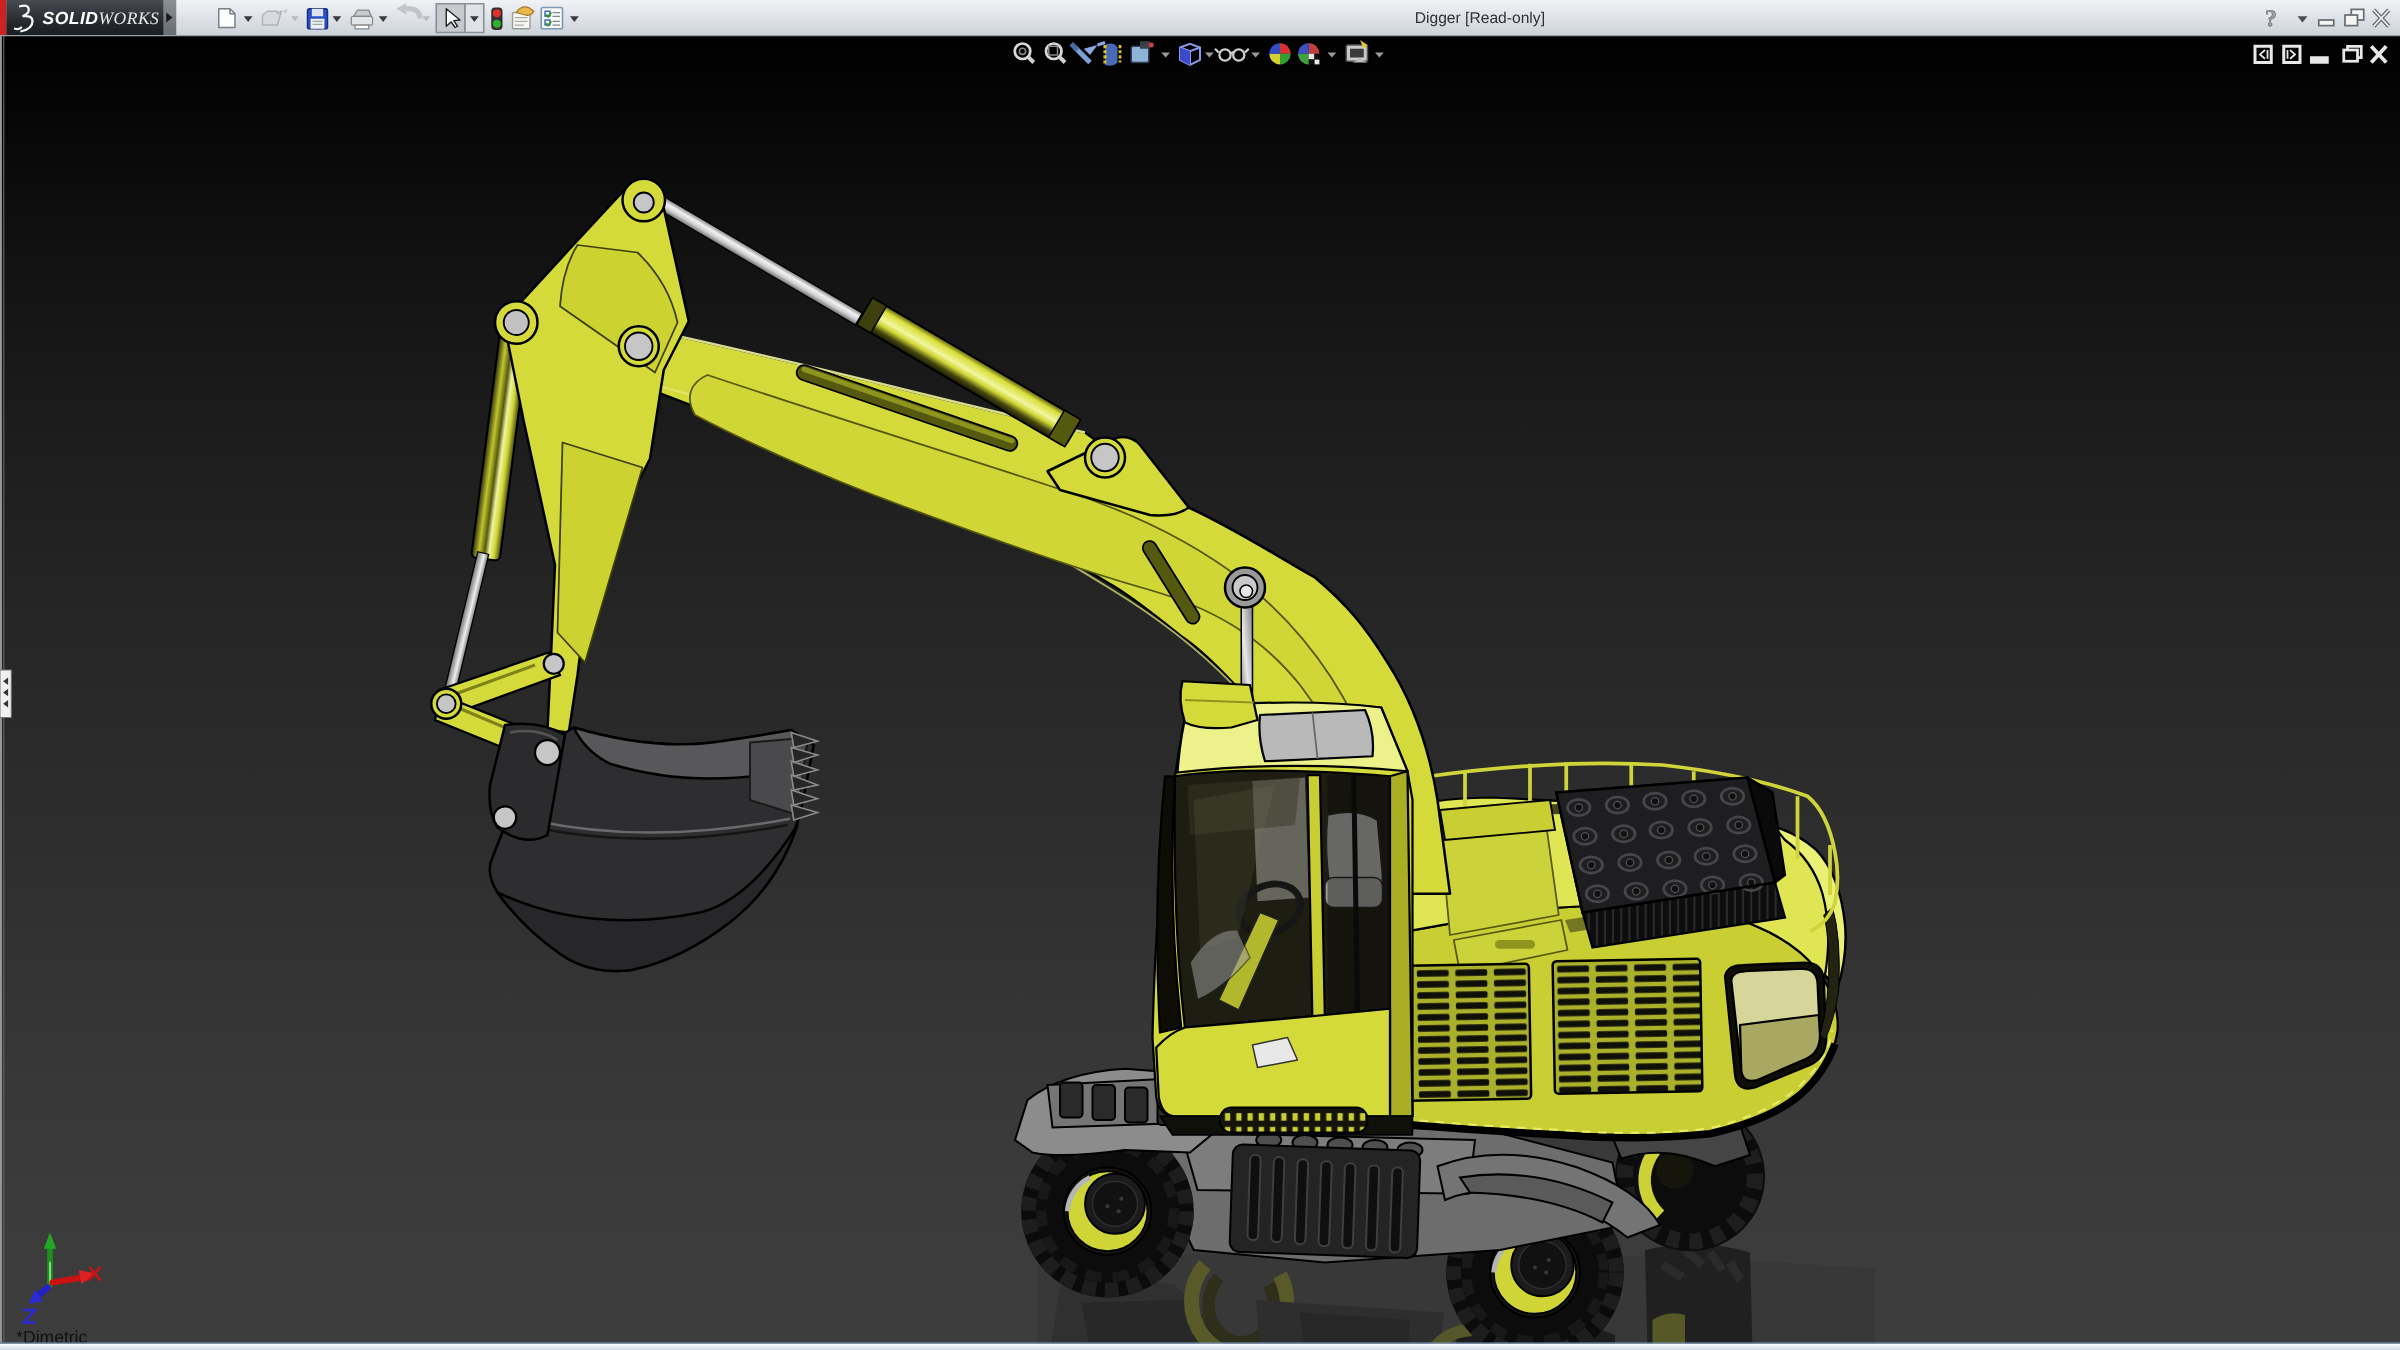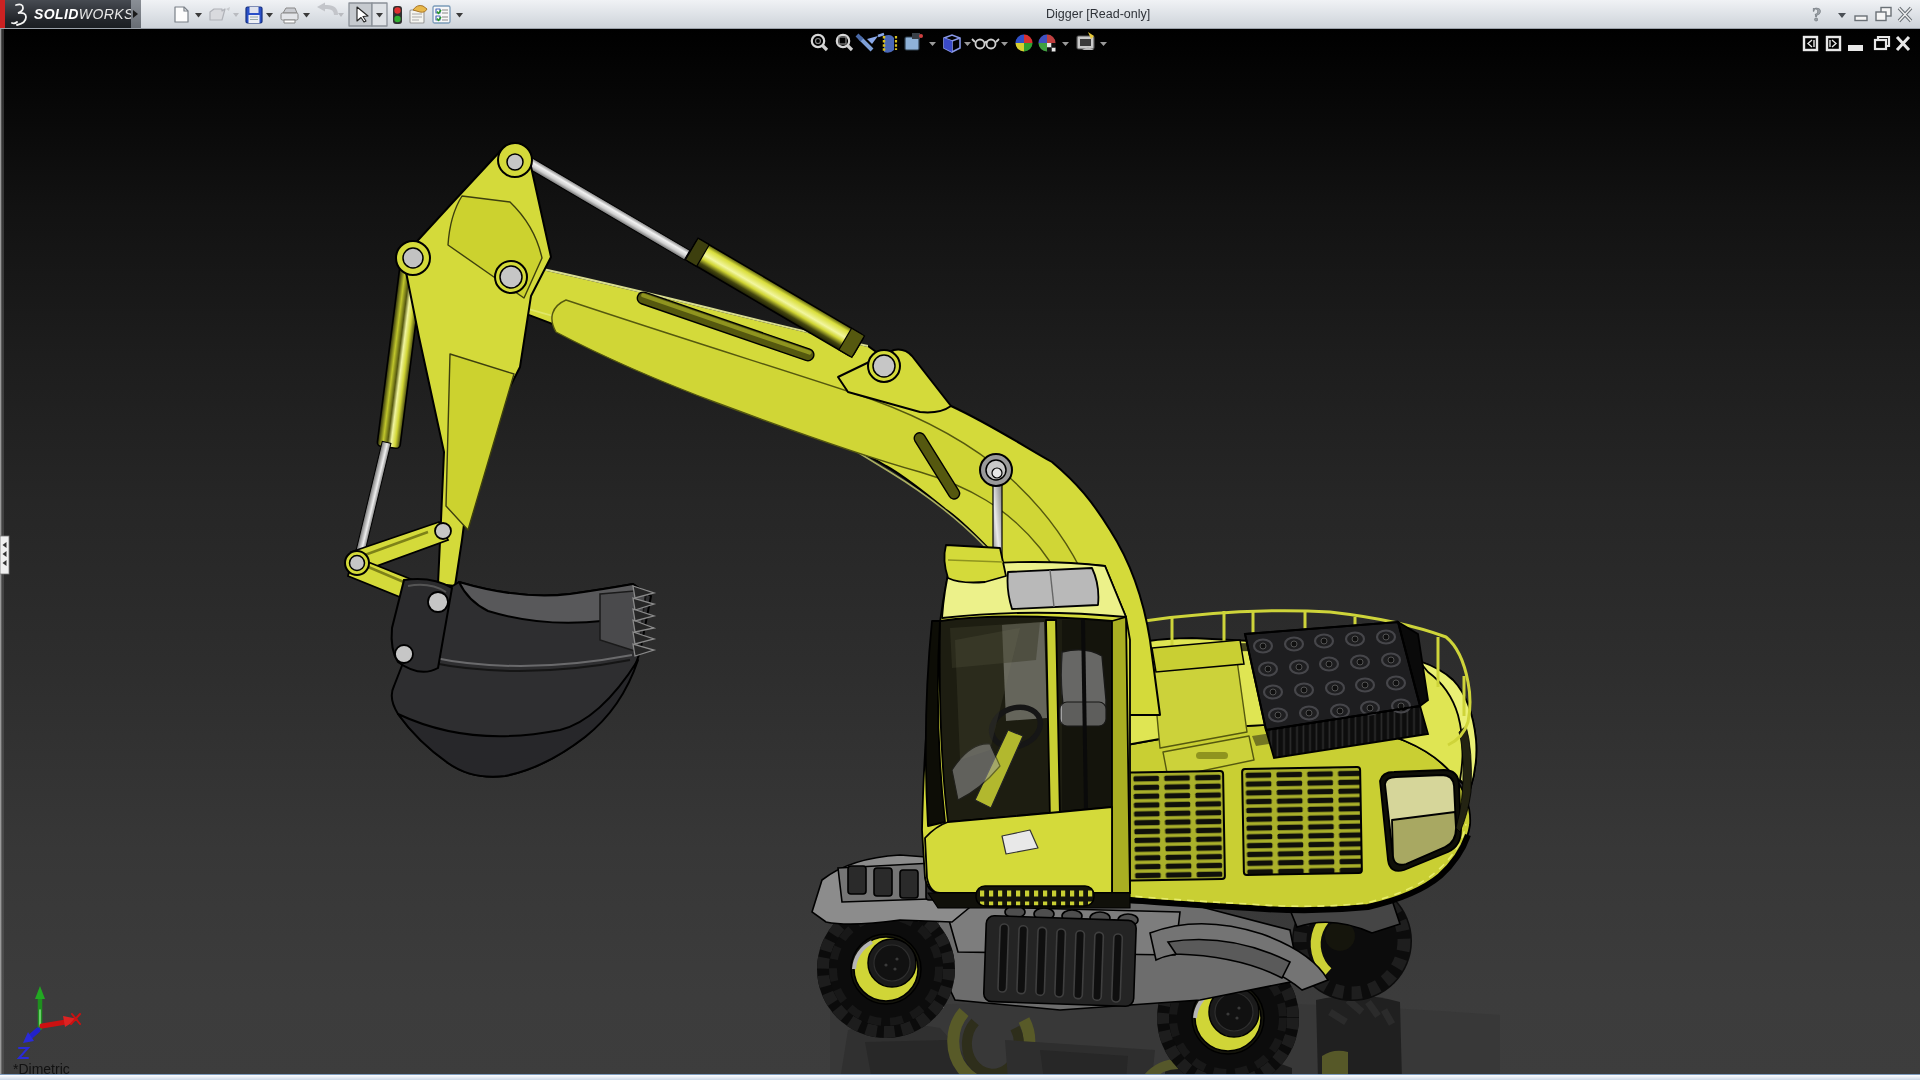--- a/index.html
+++ b/index.html
@@ -415,24 +415,24 @@
 <path d="M1897,37 L1909,50 M1909,37 L1897,50" stroke-width="3"></path>
 </g>
   </svg>
 
 <div style="position:absolute;top:0;left:0;width:1920px;height:28px;background:linear-gradient(#f0f2f5,#dde1e6 55%,#ced3d9);border-bottom:1px solid #9aa0a8;">
  <div style="position:absolute;left:0;top:0;width:5px;height:28px;background:#cc2222;"></div>
  <div style="position:absolute;left:5px;top:0;width:126px;height:28px;background:linear-gradient(#474b52,#23262b 70%,#1b1e22);"></div>
  <svg style="position:absolute;left:8px;top:2px" width="26" height="25" viewBox="0 0 26 25">
   <path d="M8,3 q7,-2 7,3 q0,3 -5,5 q8,-1 8,4 q0,6 -9,8 M4,21 q3,1 5,-1" stroke="#f5f5f5" stroke-width="1.8" fill="none" stroke-linecap="round"></path>
  </svg>
- <div style="position:absolute;left:34px;top:6px;font-family:'Liberation Sans',sans-serif;font-size:14px;font-weight:bold;color:#fff;letter-spacing:0.4px;font-style:italic;">SOLID<span style="font-weight:normal;color:#e8e8e8;">WORKS</span></div>
+ <div style="position:absolute;left:34px;top:6px;font-family:'Liberation Sans',sans-serif;font-size:14px;font-weight:bold;color:#fff;letter-spacing:0.4px;font-style:italic;">SOLID<span style="font-weight:normal;color:#e8e8e8;font-family:Liberation Serif, serif;">WORKS</span></div>
  <div style="position:absolute;left:131px;top:0;width:10px;height:28px;background:linear-gradient(#8a8f96,#686d74);"></div>
  <div style="position:absolute;left:133px;top:10px;width:0;height:0;border-left:5px solid #1a1a1a;border-top:4px solid transparent;border-bottom:4px solid transparent;"></div>
- <div style="position:absolute;left:1046px;top:7px;font-family:'Liberation Sans',sans-serif;font-size:12.5px;color:#2e3238;width:190px;text-align:left;">Digger [Read-only]</div>
+ <div style="position:absolute;left:1046px;top:7px;font-family:'Liberation Sans',sans-serif;font-size:12.5px;color:#2e3238;width:190px;text-align:right;">Digger [Read-only]</div>
  <svg style="position:absolute;left:168px;top:0" width="300" height="28" viewBox="168 0 300 28">
   <g stroke-linejoin="round">
    <path d="M175,7 L184,7 L188,11 L188,22 L175,22 Z" fill="#fdfdfd" stroke="#7a8088" stroke-width="1.2"></path>
    <path d="M184,7 L184,11 L188,11" fill="none" stroke="#7a8088" stroke-width="1.2"></path>
    <path d="M195,13 l7,0 l-3.5,4.5 Z" fill="#3a3a3a"></path>
    <path d="M210,12 l4,-3 l8,0 l0,2 l3,-2 l-3,11 l-12,0 Z" fill="#d9dade" stroke="#b0b2b8" stroke-width="1.2"></path>
    <path d="M226,9 l4,-2 l-1,4 Z" fill="#c8cace"></path>
    <path d="M233,13 l6,0 l-3,4 Z" fill="#b9bbc0"></path>
    <rect x="246" y="7" width="16" height="16" rx="1.5" fill="#2a50c8" stroke="#16307e" stroke-width="1.2"></rect>
    <rect x="249.5" y="7" width="9" height="6" fill="#dfe3ee"></rect>

